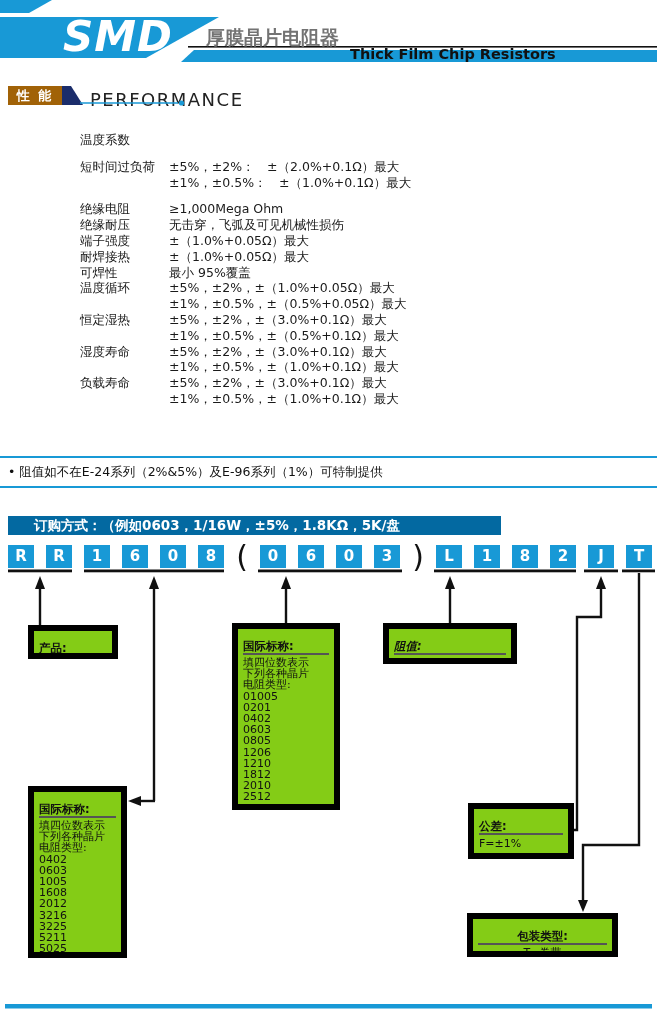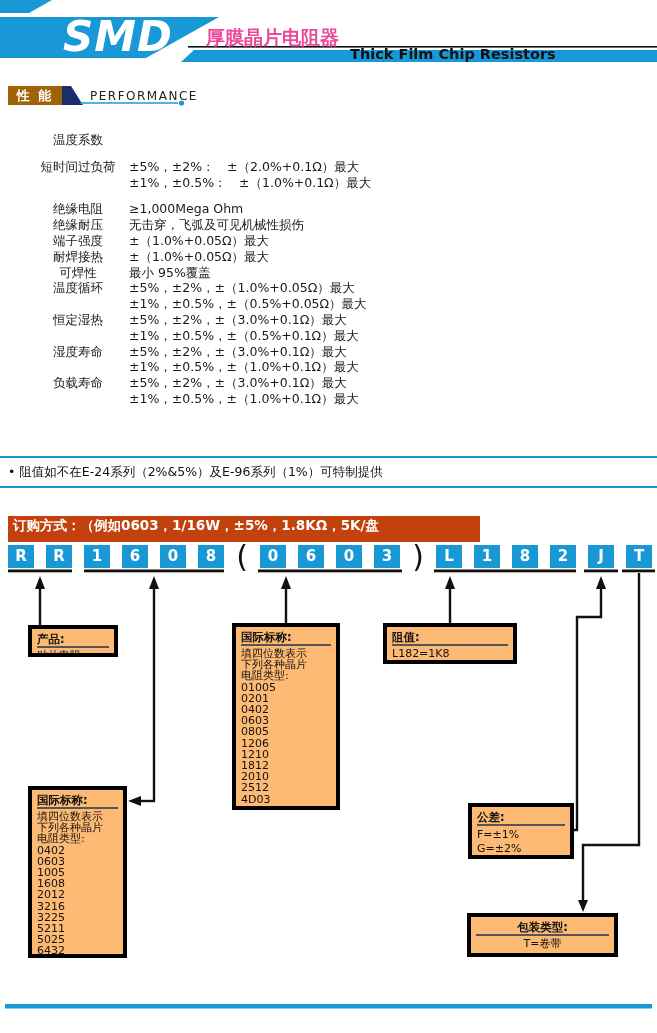--- a/index.html
+++ b/index.html
@@ -2,50 +2,50 @@
 <html><head>
 <meta charset="utf-8">
 <style>
   html,body{margin:0;padding:0;background:#888;}
   .page{position:relative;width:657px;height:1033px;background:#ffffff;overflow:hidden;
         font-family:"DejaVu Sans","Liberation Sans",sans-serif;color:#1a1a1a;}
   svg.overlay{position:absolute;left:0;top:0;pointer-events:none;}
 
   
   .logo-text{position:absolute;left:63px;top:12px;font-size:42px;font-weight:bold;color:#fff;letter-spacing:1px;font-style:italic;}
-  .title-cn{position:absolute;left:206px;top:25px;font-size:19px;font-weight:bold;color:#ec4899;text-align:center;}
+  .title-cn{position:absolute;left:206px;top:25px;font-size:19px;font-weight:bold;color:#737373;text-align:center;}
   .title-en{position:absolute;left:350px;top:30px;font-size:14.5px;font-weight:bold;color:#111;margin-top:16px;}
 
   
   .perf-tab{position:absolute;left:8px;top:86px;width:54px;height:19px;background:#a16207;
             color:#fff;font-size:13px;font-weight:bold;text-align:center;line-height:19px;letter-spacing:2px;}
-  .perf-en{position:absolute;left:90px;top:89px;font-size:12px;color:#222;letter-spacing:1.5px;}
+  .perf-en{position:absolute;left:90px;top:89px;font-size:18px;color:#222;letter-spacing:1.5px;}
 
   
   .specs{position:absolute;left:40px;top:132px;width:600px;font-size:12.5px;line-height:15.8px;}
   .spec-row{display:flex;}
   .spec-row.gap{margin-bottom:11px;}
-  .spec-label{width:76px;text-align:center;flex:none;font-weight:500;}
+  .spec-label{width:76px;text-align:left;flex:none;font-weight:500;margin-left:40px;}
   .spec-lines{margin-left:13px;}
 
   
   .note-text{position:absolute;left:8px;top:464px;font-size:12.5px;color:#111;}
 
   
-  .order-bar{position:absolute;left:8px;top:516px;width:467px;height:26px;background:#c2410c;
-             color:#fff;font-size:13.5px;font-weight:bold;line-height:19px;padding-left:5px;}
+  .order-bar{position:absolute;left:8px;top:516px;width:467px;height:19px;background:#0369a1;
+             color:#fff;font-size:13.5px;font-weight:bold;line-height:19px;padding-left:26px;}
 
   
   .code-row{position:absolute;left:8px;top:545px;display:flex;gap:12px;align-items:center;height:23px;}
   .cell{width:26px;height:23px;background:#1899d6;color:#fff;font-size:15px;font-weight:bold;
         text-align:center;line-height:23px;flex:none;}
   .paren{width:12px;flex:none;color:#111;font-size:30px;line-height:20px;text-align:center;font-weight:400;}
 
   
-  .callout{position:absolute;background:#fdba74;border:4px solid #000000;padding:4px 5px;
+  .callout{position:absolute;background:#84cc16;border:6px solid #000000;padding:11px 5px;
            font-size:11px;line-height:11.2px;color:#111;box-sizing:border-box;overflow:hidden;}
   .co-title{display:block;font-weight:bold;font-size:11.5px;line-height:13px;
             border-bottom:2px solid #555;margin-bottom:2px;}
   .callout.wide-lines .co-line{line-height:13.5px;}
 </style>
 </head>
 <body>
 
 <div class="page">
 
@@ -216,21 +216,21 @@
         <div class="co-line">0603</div>
         <div class="co-line">0805</div>
         <div class="co-line">1206</div>
         <div class="co-line">1210</div>
         <div class="co-line">1812</div>
         <div class="co-line">2010</div>
         <div class="co-line">2512</div>
         <div class="co-line">4D03</div>
         <div class="co-line">10P8</div>
       </div>
-      <div class="callout" style="left: 383px; top: 623px; width: 134px; height: 41px;">
+      <div class="callout" style="left: 383px; top: 623px; width: 134px; height: 41px; font-style: italic;">
         <span class="co-title">阻值:</span>
         <div class="co-line">L182=1K8</div>
         <div class="co-line">L1001=1K</div>
       </div>
       <div class="callout" style="left: 28px; top: 786px; width: 99px; height: 172px;">
         <span class="co-title">国际标称:</span>
         <div class="co-line">填四位数表示</div>
         <div class="co-line">下列各种晶片</div>
         <div class="co-line">电阻类型:</div>
         <div class="co-line">0402</div>

